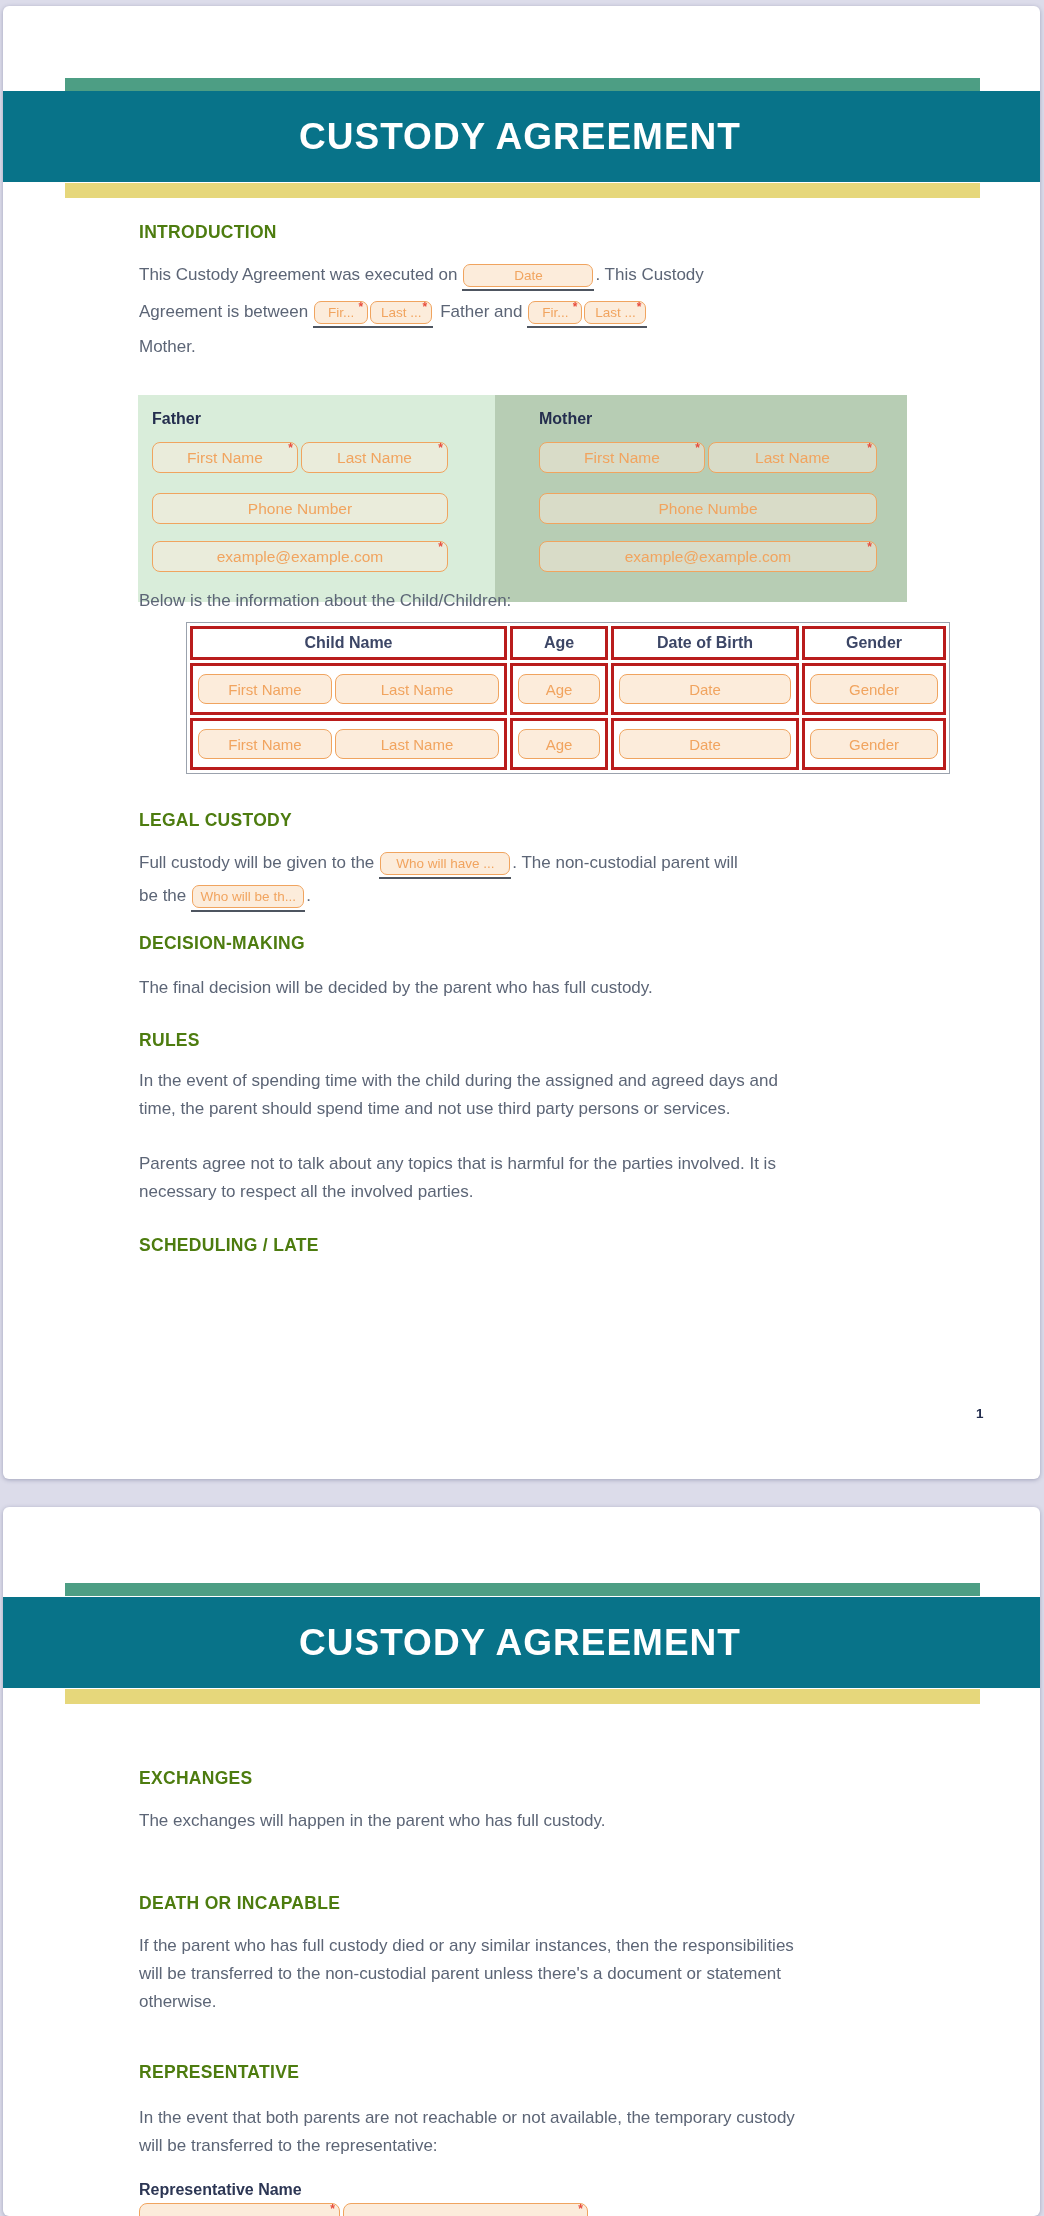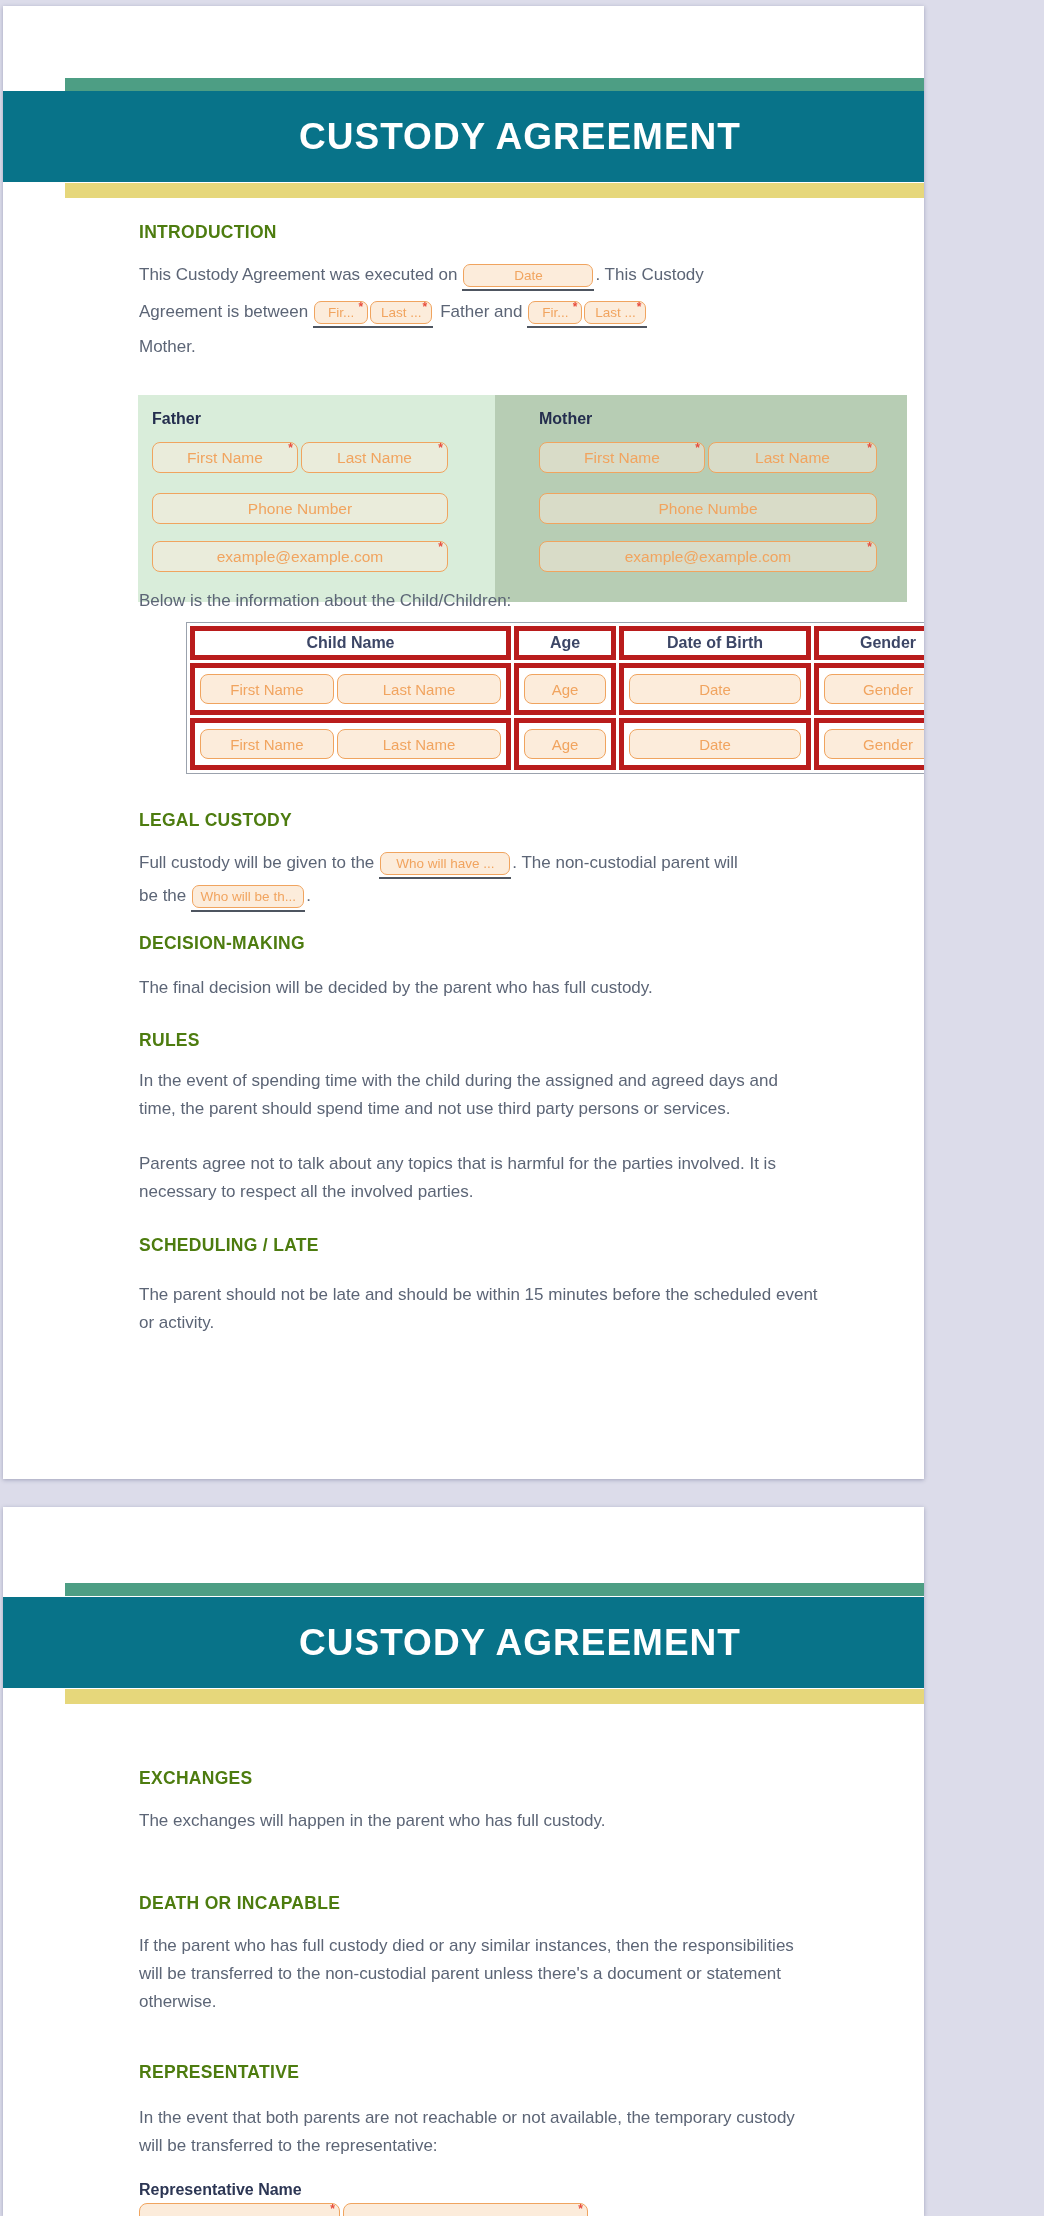--- a/index.html
+++ b/index.html
@@ -1,21 +1,21 @@
 <!DOCTYPE html>
 <html><head>
 <meta charset="utf-8">
 <style>
   * { margin:0; padding:0; box-sizing:border-box; }
   html,body { background:#d9dae8; }
   body { font-family:"Liberation Sans","DejaVu Sans",sans-serif; }
   #viewport { position:relative; width:1044px; height:2216px; background:#dcdcea; overflow:hidden; }
 
-  .page { position:absolute; left:3px; width:921px; background:#ffffff;
-          box-shadow:0 1px 4px rgba(90,95,130,.45); overflow:hidden; }
+  .page { position:absolute; left:3px; width:1037px; background:#ffffff;
+          box-shadow:0 1px 4px rgba(90,95,130,.45); overflow:hidden;border-radius:6px; }
   #page1 { top:6px;  height:1473px; }
   #page2 { top:1507px; height:709px; }
 
   
   .band-green  { position:absolute; left:62px;  width:915px; height:13px; background:#4d9e84; }
   .band-teal   { position:absolute; left:-3px;  width:1040px; height:91px; background:#087389;
                  display:flex; align-items:center; justify-content:center; }
   .band-yellow { position:absolute; left:62px;  width:915px; height:15px; background:#e6d77b; }
   .doc-title { color:#ffffff; font-size:37px; font-weight:700; letter-spacing:1px; }
 
@@ -47,21 +47,21 @@
   .col-father .w-first{width:146px;} .col-father .w-last{width:147px;}
   .col-father .w-wide{width:296px;}
   .col-mother .w-first{width:166px;} .col-mother .w-last{width:169px;}
   .col-mother .w-wide{width:338px;}
   .frow.tight { margin-bottom:17px; }
 
   
   .child-table { position:absolute; left:183px; top:616px; width:745px;
                  border-collapse:separate; border-spacing:3px;
                  background:#ffffff; border:1px solid #9ba2ad; }
-  .child-table th, .child-table td { border:5px solid #b91c1c;margin-left:25px; }
+  .child-table th, .child-table td { border:3px solid #b91c1c;margin-left:25px; }
   .child-table th { height:34px; font-size:16px; font-weight:700; color:#3c4666; text-align:center; }
   .child-table td { height:52px; padding:0 5px; }
   .cellflex { display:flex; gap:3px; align-items:center; justify-content:center; }
   .fld.tblf { height:30px; font-size:15px; border-radius:8px; }
   .w-cfirst{width:134px;} .w-clast{width:164px;} .w-age{width:82px;}
   .w-date{width:172px;} .w-gender{width:128px;}
 
   .page-num { position:absolute; left:973px; top:1400px; font-size:13.5px; font-weight:700; color:#242e4e; }
 
   .field-label { position:absolute; left:136px; font-size:16px; font-weight:600; color:#2c3654; }
@@ -268,21 +268,20 @@
     </div>
 
     <div class="heading" style="top:927px">DECISION-MAKING</div>
     <div class="para" style="top:968px">The final decision will be decided by the parent who has full custody.</div>
 
     <div class="heading" style="top:1024px">RULES</div>
     <div class="para" style="top:1144px">Parents agree not to talk about any topics that is harmful for the parties involved. It is necessary to respect all the involved parties.</div>
     <div class="para" style="top:1061px">In the event of spending time with the child during the assigned and agreed days and time, the parent should spend time and not use third party persons or services.</div>
 
     <div class="heading" style="top:1229px">SCHEDULING / LATE</div>
-    <div class="para" style="top:1275px">The parent should not be late and should be within 15 minutes before the scheduled event or activity.</div>
 
     <div class="page-num">1</div>
   </div>
 
   <div class="page" id="page2">
 
     <div class="band-green" style="top:76px"></div>
     <div class="band-teal" style="top:90px">
       <div class="doc-title">CUSTODY AGREEMENT</div>
     </div>

